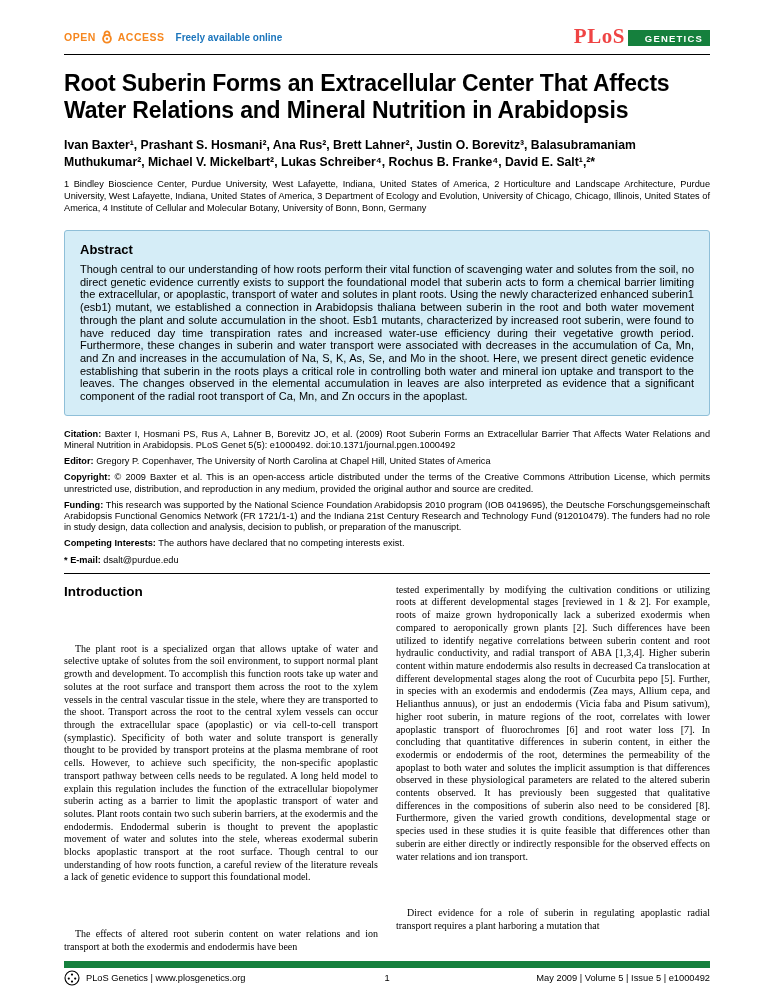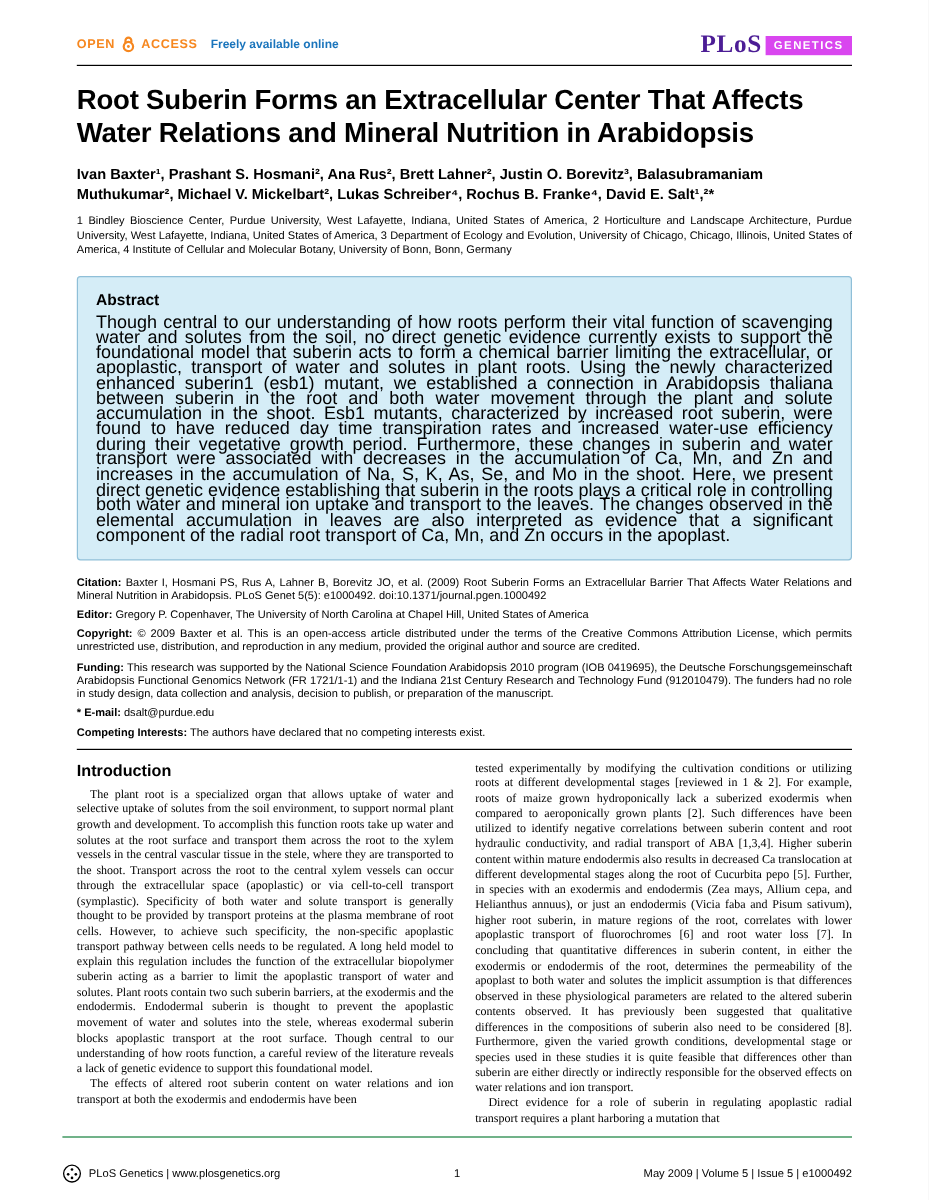--- a/index.html
+++ b/index.html
@@ -8,46 +8,46 @@
   .page {
     position:relative; width:774px; height:1000px; background:#fff;
     padding:26px 64px 0 64px; overflow:hidden;
   }
   
   .header { display:flex; justify-content:space-between; align-items:flex-start; height:24px; }
   .oa { display:flex; align-items:center; gap:4px; padding-top:4px; }
   .oa-word { color:#F6871F; font-weight:bold; font-size:10.5px; letter-spacing:0.5px; }
   .freely { color:#1B75BC; font-weight:bold; font-size:10px; margin-left:7px; }
   .plos-logo { display:flex; align-items:flex-end; gap:3px; }
-  .plos-word { font-family:"Liberation Serif", serif; font-weight:bold; font-size:21px; line-height:20px; color:#4c1d95; letter-spacing:0.5px; }
-  .journal-box { background:#d946ef; color:#fff; font-weight:bold; font-size:9.5px; letter-spacing:1.2px; padding:3px 7px 2px 7px; }
+  .plos-word { font-family:"Liberation Serif", serif; font-weight:bold; font-size:21px; line-height:20px; color:#ef4444; letter-spacing:0.5px; }
+  .journal-box { background:#15803d; color:#fff; font-weight:bold; font-size:9.5px; letter-spacing:1.2px; padding:3px 7px 2px 17px; }
   .rule { border-top:1px solid #000; margin-top:4px; }
   
   .title { font-size:23px; line-height:27px; font-weight:bold; margin-top:15px; letter-spacing:-0.2px; }
   .authors { margin-top:13px; font-size:12.2px; font-weight:bold; line-height:16.5px; }
   .affiliations { margin-top:8px; font-size:9.2px; line-height:12px; text-align:justify; }
   
   .abstract { margin-top:16px; background:#D5EDF7; border:1px solid #8FBFD8; border-radius:3px; padding:11px 15px 12px 15px; }
   .abstract h2 { font-size:13px; font-weight:bold; margin-bottom:6px; }
-  .abstract p { font-size:15px; line-height:12.7px; text-align:justify; }
+  .abstract p { font-size:11px; line-height:12.7px; text-align:justify; }
   
   .meta { margin-top:13px; }
   .meta p { font-size:9.2px; line-height:11.2px; text-align:justify; margin-bottom:5px; }
   .meta .lbl { font-weight:bold; }
   .rule2 { border-top:1px solid #000; margin-top:7px; }
   
   .body-cols { display:flex; gap:18px; margin-top:10px; }
   .col { width:314px; }
   .col h3 { font-size:13.5px; font-weight:bold; margin-bottom:7px; }
   .col p { font-family:"Liberation Serif", serif; font-size:10px; line-height:12.7px; text-align:justify; }
-  .col p.indent { text-indent:11px; }
+  .col p.indent { text-indent:11px;margin-top:44px; }
   
   .footer {
-    position:absolute; left:52px; right:64px; bottom:14px;
-    border-top:1px solid #15803d; padding-top:22px;
+    position:absolute; left:64px; right:64px; bottom:14px;
+    border-top:7px solid #15803d; padding-top:2px;
     display:flex; align-items:center; font-size:9.3px;
   }
   .f-left { flex:1; display:flex; align-items:center; gap:6px; }
   .f-center { width:40px; text-align:center; }
   .f-right { flex:1; text-align:right; }
   .oa-icon, .f-logo { display:inline-flex; }
 </style>
 </head>
 <body>
 
@@ -83,22 +83,22 @@
   <div class="abstract">
     <h2>Abstract</h2>
     <p>Though central to our understanding of how roots perform their vital function of scavenging water and solutes from the soil, no direct genetic evidence currently exists to support the foundational model that suberin acts to form a chemical barrier limiting the extracellular, or apoplastic, transport of water and solutes in plant roots. Using the newly characterized enhanced suberin1 (esb1) mutant, we established a connection in Arabidopsis thaliana between suberin in the root and both water movement through the plant and solute accumulation in the shoot. Esb1 mutants, characterized by increased root suberin, were found to have reduced day time transpiration rates and increased water-use efficiency during their vegetative growth period. Furthermore, these changes in suberin and water transport were associated with decreases in the accumulation of Ca, Mn, and Zn and increases in the accumulation of Na, S, K, As, Se, and Mo in the shoot. Here, we present direct genetic evidence establishing that suberin in the roots plays a critical role in controlling both water and mineral ion uptake and transport to the leaves. The changes observed in the elemental accumulation in leaves are also interpreted as evidence that a significant component of the radial root transport of Ca, Mn, and Zn occurs in the apoplast.</p>
   </div>
 
   <div class="meta">
     <p><span class="lbl">Citation:</span><span> Baxter I, Hosmani PS, Rus A, Lahner B, Borevitz JO, et al. (2009) Root Suberin Forms an Extracellular Barrier That Affects Water Relations and Mineral Nutrition in Arabidopsis. PLoS Genet 5(5): e1000492. doi:10.1371/journal.pgen.1000492</span></p>
     <p><span class="lbl">Editor:</span><span> Gregory P. Copenhaver, The University of North Carolina at Chapel Hill, United States of America</span></p>
     <p><span class="lbl">Copyright:</span><span> © 2009 Baxter et al. This is an open-access article distributed under the terms of the Creative Commons Attribution License, which permits unrestricted use, distribution, and reproduction in any medium, provided the original author and source are credited.</span></p>
     <p><span class="lbl">Funding:</span><span> This research was supported by the National Science Foundation Arabidopsis 2010 program (IOB 0419695), the Deutsche Forschungsgemeinschaft Arabidopsis Functional Genomics Network (FR 1721/1-1) and the Indiana 21st Century Research and Technology Fund (912010479). The funders had no role in study design, data collection and analysis, decision to publish, or preparation of the manuscript.</span></p>
+    <p><span class="lbl">Competing Interests:</span><span> The authors have declared that no competing interests exist.</span></p>
     <p><span class="lbl">* E-mail:</span><span> dsalt@purdue.edu</span></p>
-    <p><span class="lbl">Competing Interests:</span><span> The authors have declared that no competing interests exist.</span></p>
   </div>
 
   <div class="rule2"></div>
 
   <div class="body-cols">
     <div class="col">
       <h3>Introduction</h3>
       <p class="indent">The plant root is a specialized organ that allows uptake of water and selective uptake of solutes from the soil environment, to support normal plant growth and development. To accomplish this function roots take up water and solutes at the root surface and transport them across the root to the xylem vessels in the central vascular tissue in the stele, where they are transported to the shoot. Transport across the root to the central xylem vessels can occur through the extracellular space (apoplastic) or via cell-to-cell transport (symplastic). Specificity of both water and solute transport is generally thought to be provided by transport proteins at the plasma membrane of root cells. However, to achieve such specificity, the non-specific apoplastic transport pathway between cells needs to be regulated. A long held model to explain this regulation includes the function of the extracellular biopolymer suberin acting as a barrier to limit the apoplastic transport of water and solutes. Plant roots contain two such suberin barriers, at the exodermis and the endodermis. Endodermal suberin is thought to prevent the apoplastic movement of water and solutes into the stele, whereas exodermal suberin blocks apoplastic transport at the root surface. Though central to our understanding of how roots function, a careful review of the literature reveals a lack of genetic evidence to support this foundational model.</p>
       <p class="indent">The effects of altered root suberin content on water relations and ion transport at both the exodermis and endodermis have been</p>
     </div>

